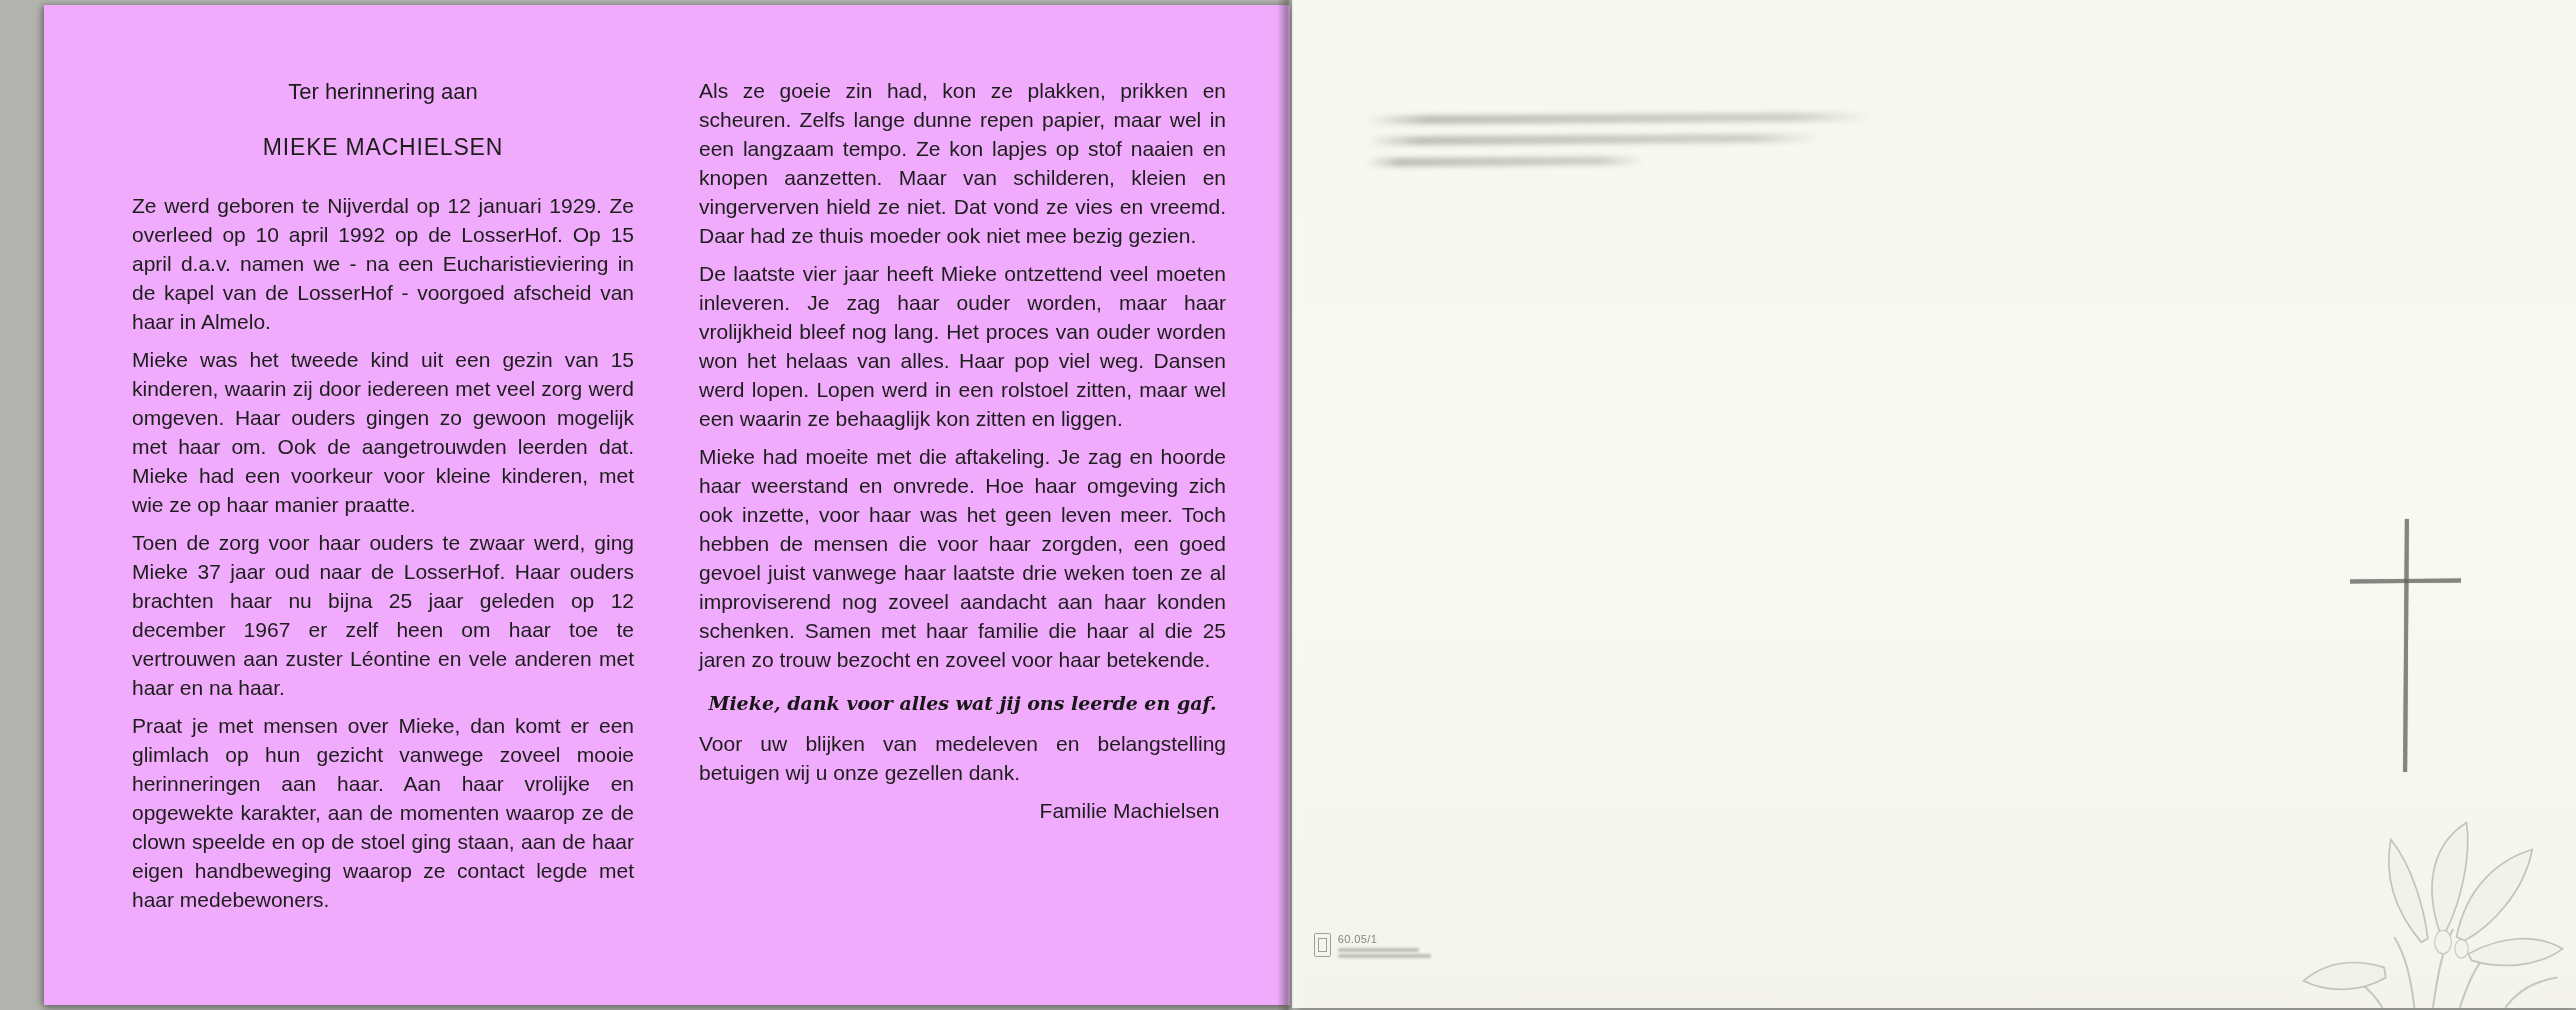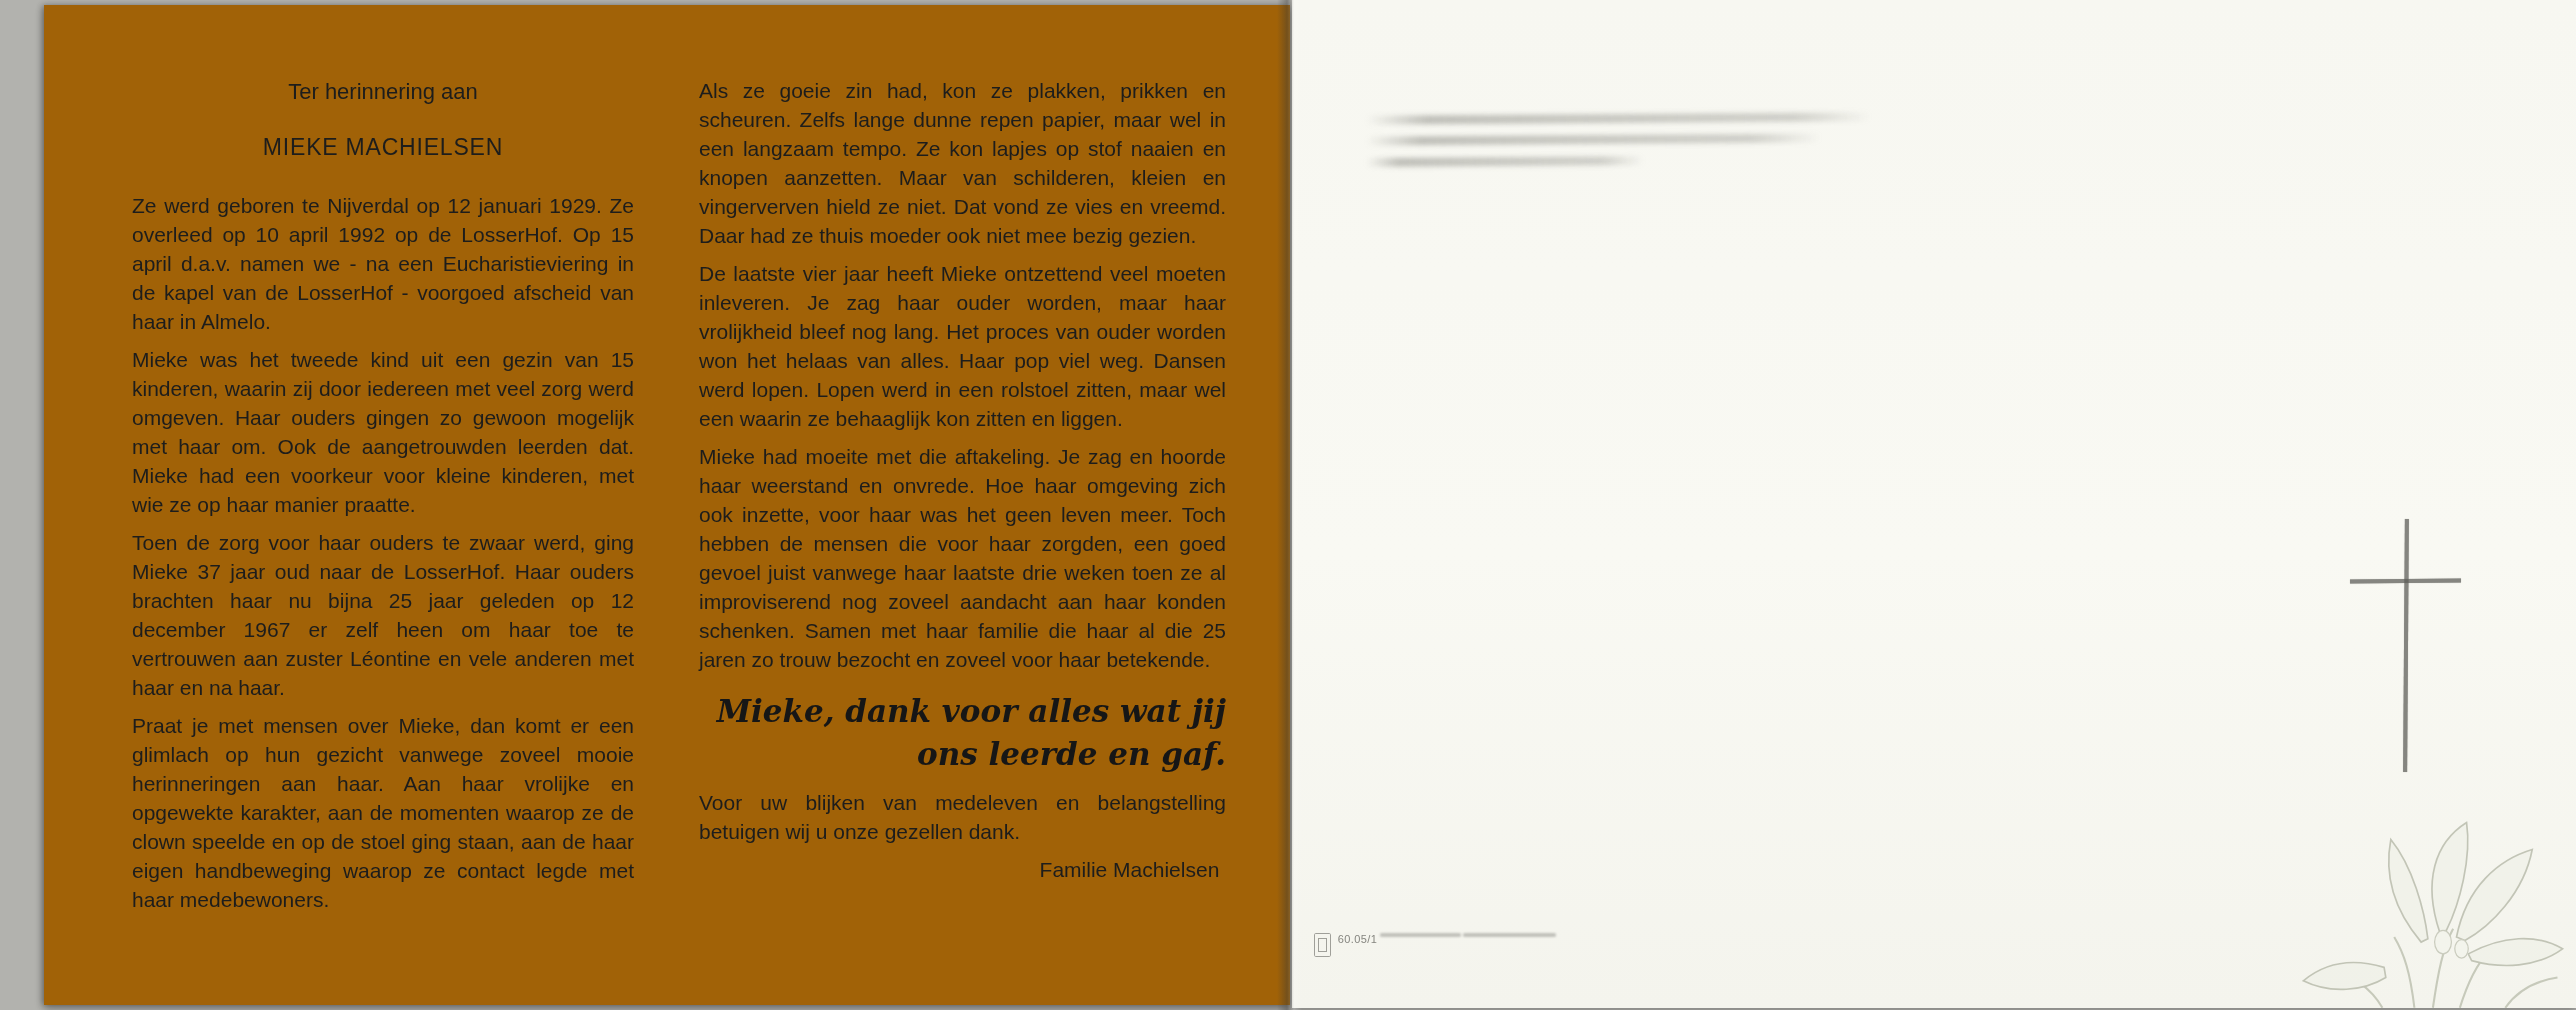--- a/index.html
+++ b/index.html
@@ -9,21 +9,21 @@
     font-family:"Liberation Sans", sans-serif;
     position:relative;
     overflow:hidden;
   }
   .scene { position:absolute; inset:0; }
 
   
   .page { position:absolute; }
   .page.left {
     left:44px; top:5px; width:1246px; height:1000px;
-    background:#a16207;
+    background:#f0abfc;
     box-shadow:-2.5px 0 5.9px rgba(0,0,0,.28), 0 4.2px 8.4px rgba(0,0,0,.30);
   }
   .page.right {
     left:1292px; top:0; width:1284px; height:1008px;
     background:linear-gradient(180deg,#f7f7f1 0%, #f9f9f3 55%, #f4f4ed 100%);
     box-shadow:0 4.2px 8.4px rgba(0,0,0,.25);
   }
   .seam {
     position:absolute; left:1277px; top:0; width:25px; height:1011px; z-index:6;
     background:linear-gradient(90deg, rgba(60,60,58,0) 0%, rgba(60,60,58,.42) 40%,
@@ -35,21 +35,21 @@
     position:absolute; text-align:justify; color:#1d1d1c;
     font-size:21px; line-height:1.38;
   }
   .col-1 { left:88px; top:72px; width:502px; }
   .col-2 { left:655px; top:72px; width:527px; }
   .card-title { text-align:center; font-size:22px; margin-bottom:25px; }
   .card-name  { text-align:center; font-size:23px; letter-spacing:0.8px; margin-bottom:28px; }
   p.para { margin:0 0 9.3px; }
   .quote {
     font-family:"DejaVu Serif", serif; font-style:italic; font-weight:bold;
-    font-size:31px; text-align:right; margin:15px 0 13.5px; color:#161616;
+    font-size:19px; text-align:center; margin:15px 0 13.5px; color:#161616;
   }
   .thanks { margin:0 0 6.7px; }
   .signature { text-align:right; padding-right:6.7px; font-size:21px; }
 
   
   .ghost-text { position:absolute; left:74px; top:101px; width:505px; }
   .ghost-line {
     height:9.3px; margin:12.6px 0; border-radius:4.2px;
     background:linear-gradient(90deg, rgba(125,125,118,0) 0%, rgba(125,125,118,.45) 12%,
                rgba(125,125,118,.32) 85%, rgba(125,125,118,0) 100%);
@@ -73,21 +73,21 @@
 
   .printer-mark { position:absolute; left:22px; top:933px; display:flex; gap:6.7px; align-items:flex-start; }
   .printer-logo {
     width:17px; height:23.6px; border:1.7px solid #8a8a85; border-radius:1.7px;
     position:relative; opacity:.8;
   }
   .printer-logo::after {
     content:""; position:absolute; left:3.4px; top:4.2px; width:6.7px; height:11.8px;
     border:0.8px solid #8a8a85;
   }
-  .printer-text { display:flex; flex-direction:row; gap:2.5px; }
+  .printer-text { display:flex; flex-direction:column; gap:2.5px; }
   .printer-code { font-size:11px; color:#85857f; letter-spacing:0.4px; }
   .printer-ghost { width:81px; height:4.2px; border-radius:1.7px;
     background:rgba(130,130,124,.45); filter:blur(0.8px); }
   .printer-ghost.g2 { width:93px; }
 </style>
 </head>
 <body>
 
 <div class="scene">
 

